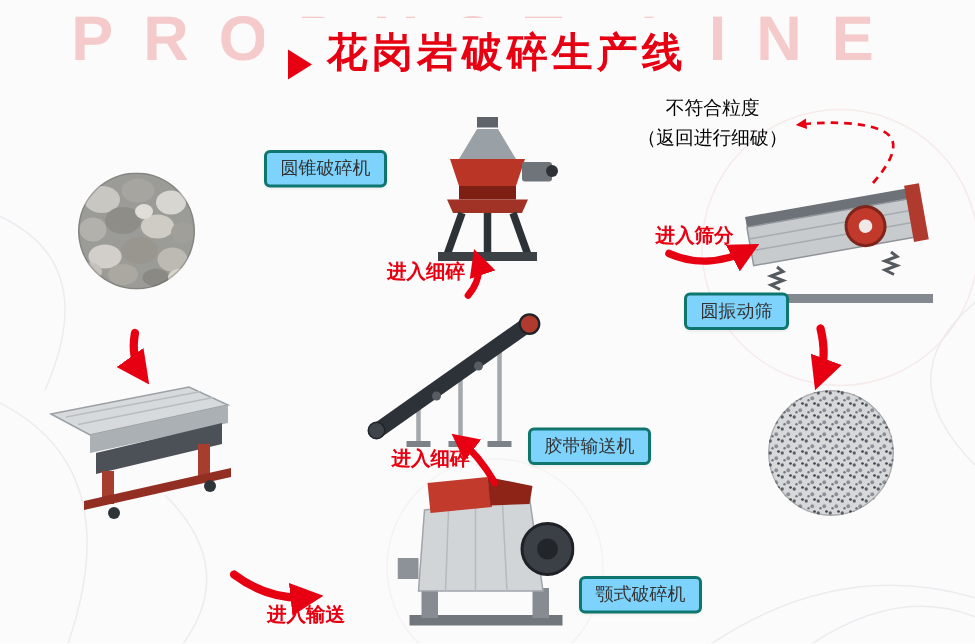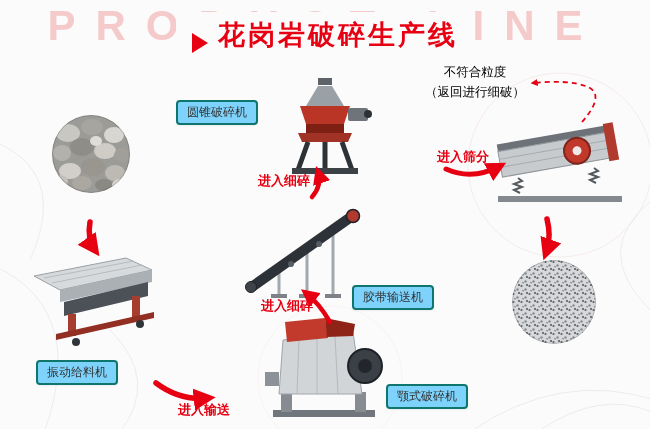--- a/index.html
+++ b/index.html
@@ -190,24 +190,24 @@
     </defs>
     <path d="M 90 222 C 88 233 90 243 95 250" stroke="#e60012" stroke-width="5.5" fill="none" stroke-linecap="round" marker-end="url(#ah)"></path>
     <path d="M 156 383 Q 180 401 208 398" stroke="#e60012" stroke-width="5.5" fill="none" stroke-linecap="round" marker-end="url(#ah)"></path>
     <path d="M 330 322 C 323 310 315 300 306 293" stroke="#e60012" stroke-width="4.5" fill="none" stroke-linecap="round" marker-end="url(#ah)"></path>
     <path d="M 312 197 C 318 190 321 181 318 172" stroke="#e60012" stroke-width="4.5" fill="none" stroke-linecap="round" marker-end="url(#ah)"></path>
     <path d="M 446 169 C 464 177 483 175 500 166" stroke="#e60012" stroke-width="5" fill="none" stroke-linecap="round" marker-end="url(#ah)"></path>
     <path d="M 547 219 C 550 231 550 242 546 253" stroke="#e60012" stroke-width="5.5" fill="none" stroke-linecap="round" marker-end="url(#ah)"></path>
     <path d="M 582 122 C 596 106 601 93 588 87 C 574 81 552 81 533 83" stroke="#e60012" stroke-width="1.8" fill="none" stroke-dasharray="5 4" marker-end="url(#ah)"></path>
   </svg>
 
-  <div class="label" style="left:36px;top:360px">振动给料机</div>
   <div class="label" style="left:352px;top:285px">胶带输送机</div>
   <div class="label" style="left:386px;top:384px">颚式破碎机</div>
   <div class="label" style="left:176px;top:100px">圆锥破碎机</div>
+  <div class="label" style="left:456px;top:195px">圆振动筛</div>
 
   <div class="flow" style="left:178px;top:401px">进入输送</div>
   <div class="flow" style="left:261px;top:297px">进入细碎</div>
   <div class="flow" style="left:258px;top:172px">进入细碎</div>
   <div class="flow" style="left:437px;top:148px">进入筛分</div>
 
   <div class="note">
     <div>不符合粒度</div>
     <div>（返回进行细破）</div>
   </div>

